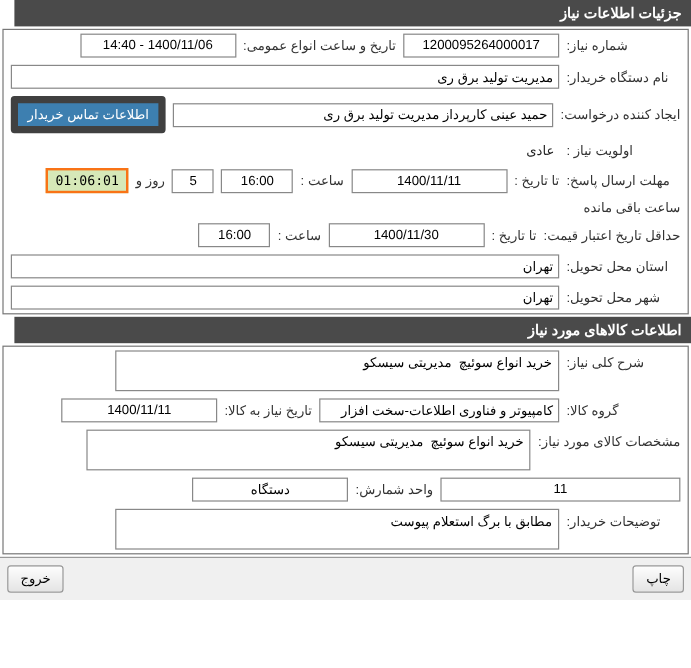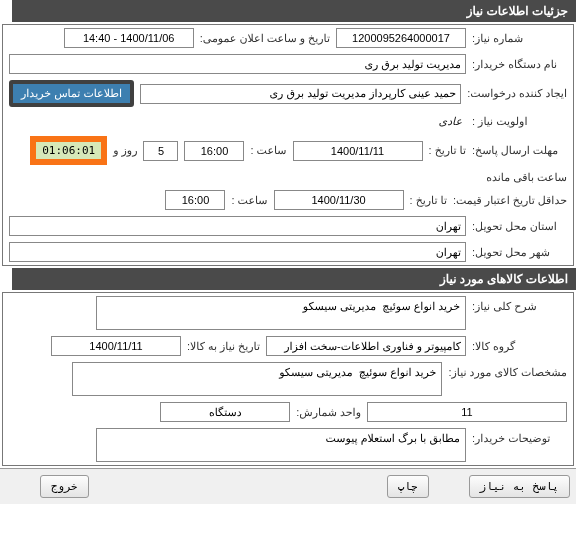--- a/index.html
+++ b/index.html
@@ -57,72 +57,70 @@
   padding: 3px 5px;
   font-family: inherit;
   font-size: 11px;
   resize: none;
   width: 370px;
   height: 34px;
 }
 .static-val {
   color: #222;
   padding: 2px 4px;
-  font-style: italic;
 }
 .badge-btn {
   background: #3d7fb0;
   color: #fff;
-  border: 4px solid #404040;
+  border: 6px solid #404040;
   border-radius: 3px;
   padding: 3px 8px;
   font-family: inherit;
   font-size: 11px;
   cursor: pointer;
 }
 .timer {
   background: #d6e8b8;
-  border: 6px solid #f97316;
+  border: 2px solid #f97316;
   padding: 2px 6px;
   font-family: monospace;
   direction: ltr;
   display: inline-block;
 }
 .footer-bar {
   display: flex;
   gap: 6px;
   padding: 6px;
   border-top: 1px solid #999;
   background: #f0f0f0;
 }
 .btn {
   background: linear-gradient(#fdfdfd, #e4e4e4);
   border: 1px solid #999;
   border-radius: 3px;
   padding: 4px 10px;
-  font-family: Liberation Mono, monospace;
+  font-family: Liberation Sans, sans-serif;
   font-size: 11px;
   cursor: pointer;
-  margin-left: 34px;
 }
 .top-align { align-items: flex-start; }
 .top-align .label { padding-top: 4px; }
 .spacer { flex: 1; }
 </style>
 </head>
 <body>
 
 <div class="section-header">جزئیات اطلاعات نیاز</div>
 
 <div class="form-section">
 
   <div class="row">
     <span class="label">شماره نیاز:</span>
     <input class="input input-med" readonly="" value="1200095264000017" style="">
-    <span class="label-inline">تاریخ و ساعت اعلان عمومی:</span>
+    <span class="label-inline">تاریخ و ساعت انواع عمومی:</span>
     <input class="input input-med" readonly="" value="1400/11/06 - 14:40" style="">
   </div>
 
   <div class="row">
     <span class="label">نام دستگاه خریدار:</span>
     <input class="input input-wide" readonly="" value="مدیریت تولید برق ری" style="">
   </div>
 
   <div class="row">
     <span class="label">ایجاد کننده درخواست:</span>
@@ -195,17 +193,16 @@
   </div>
 
   <div class="row top-align">
     <span class="label">توضیحات خریدار:</span>
     <textarea class="textarea" readonly="" style="">مطابق با برگ استعلام پیوست</textarea>
   </div>
 
 </div>
 
 <div class="footer-bar">
-  <button class="btn">پاسخ به نیاز</button>
   <button class="btn">چاپ</button>
   <span class="spacer"></span>
   <button class="btn">خروج</button>
 </div>
 
 </body></html>

